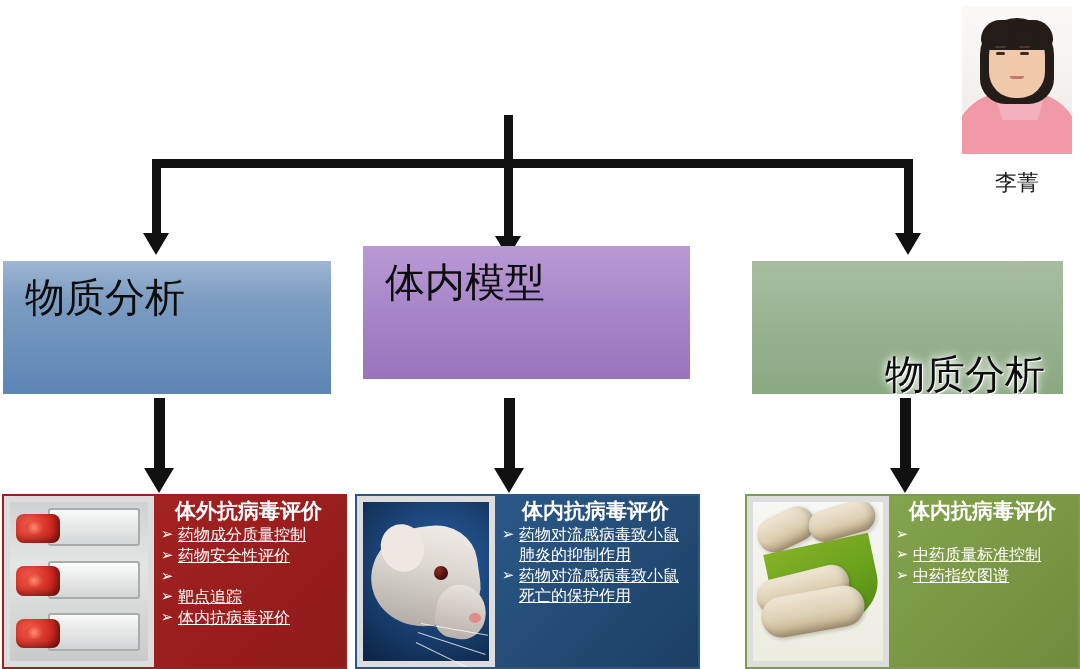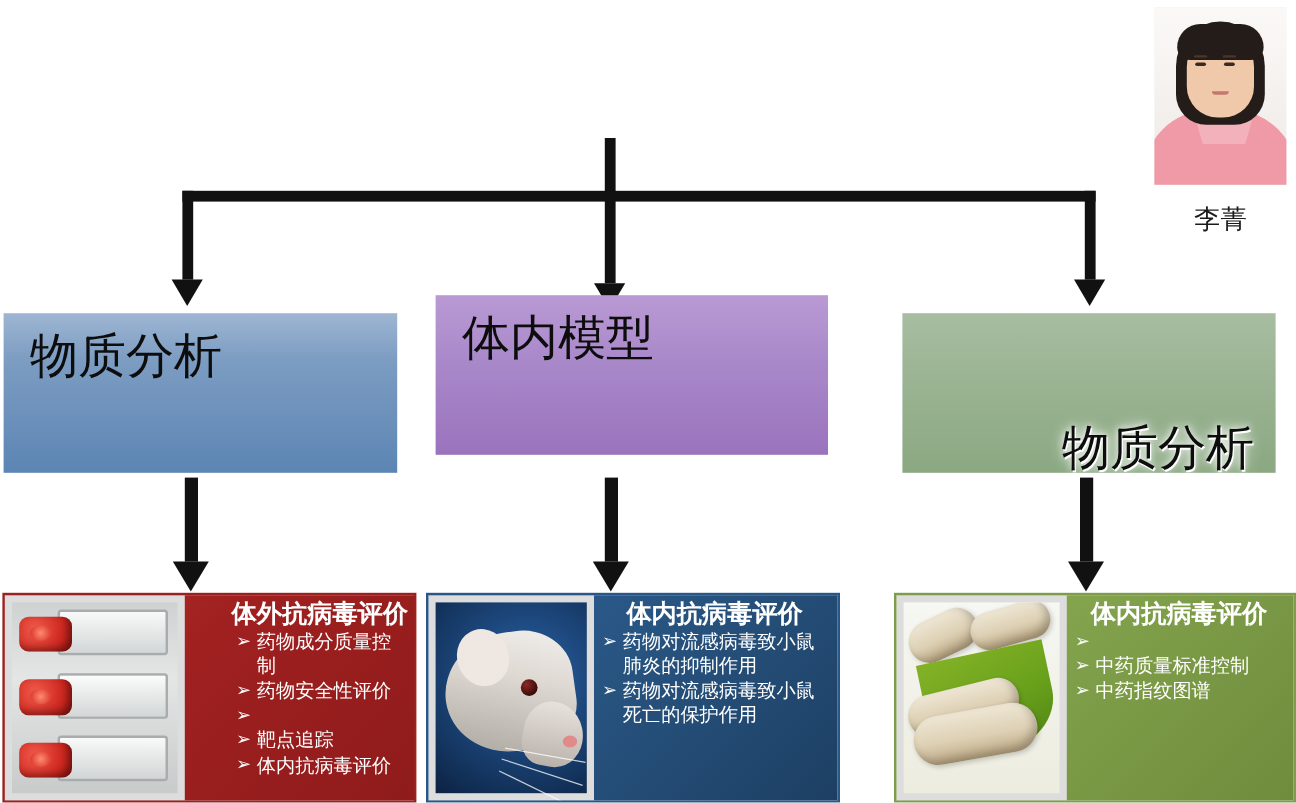--- a/index.html
+++ b/index.html
@@ -243,29 +243,29 @@
   .card li .bullet {
     flex: 0 0 auto;
     width: 22px;
     text-align: center;
     font-size: 15px;
     line-height: 1.25;
   }
   .card li .btext {
     flex: 1 1 auto;
     min-width: 0;
+    text-decoration: underline;
   }
 
   
   #card-invitro {
     left: 2px;
     width: 345px;
     background: linear-gradient(135deg,#b02a2a 0%, #a02020 40%, #8f1b1b 100%);
     border: 2px solid #9b2020;
-    gap: 36px;
   }
   #card-invitro .thumb { width: 150px; height: 100%; }
   #card-invitro .ctitle { color: #ffffff; }
 
   
   #card-invivo {
     left: 355px;
     width: 345px;
     background: linear-gradient(135deg,#2e5f96 0%, #27537f 45%, #1d3f63 100%);
     border: 2px solid #2b5788;

